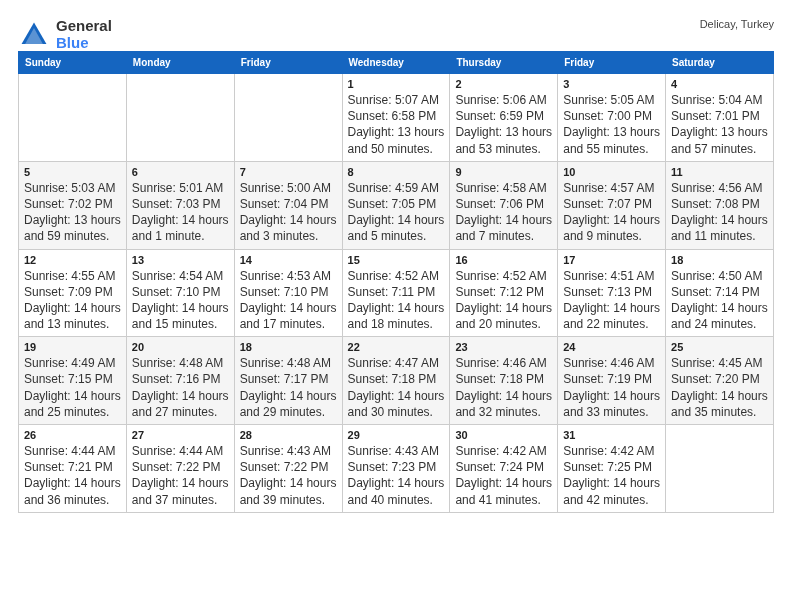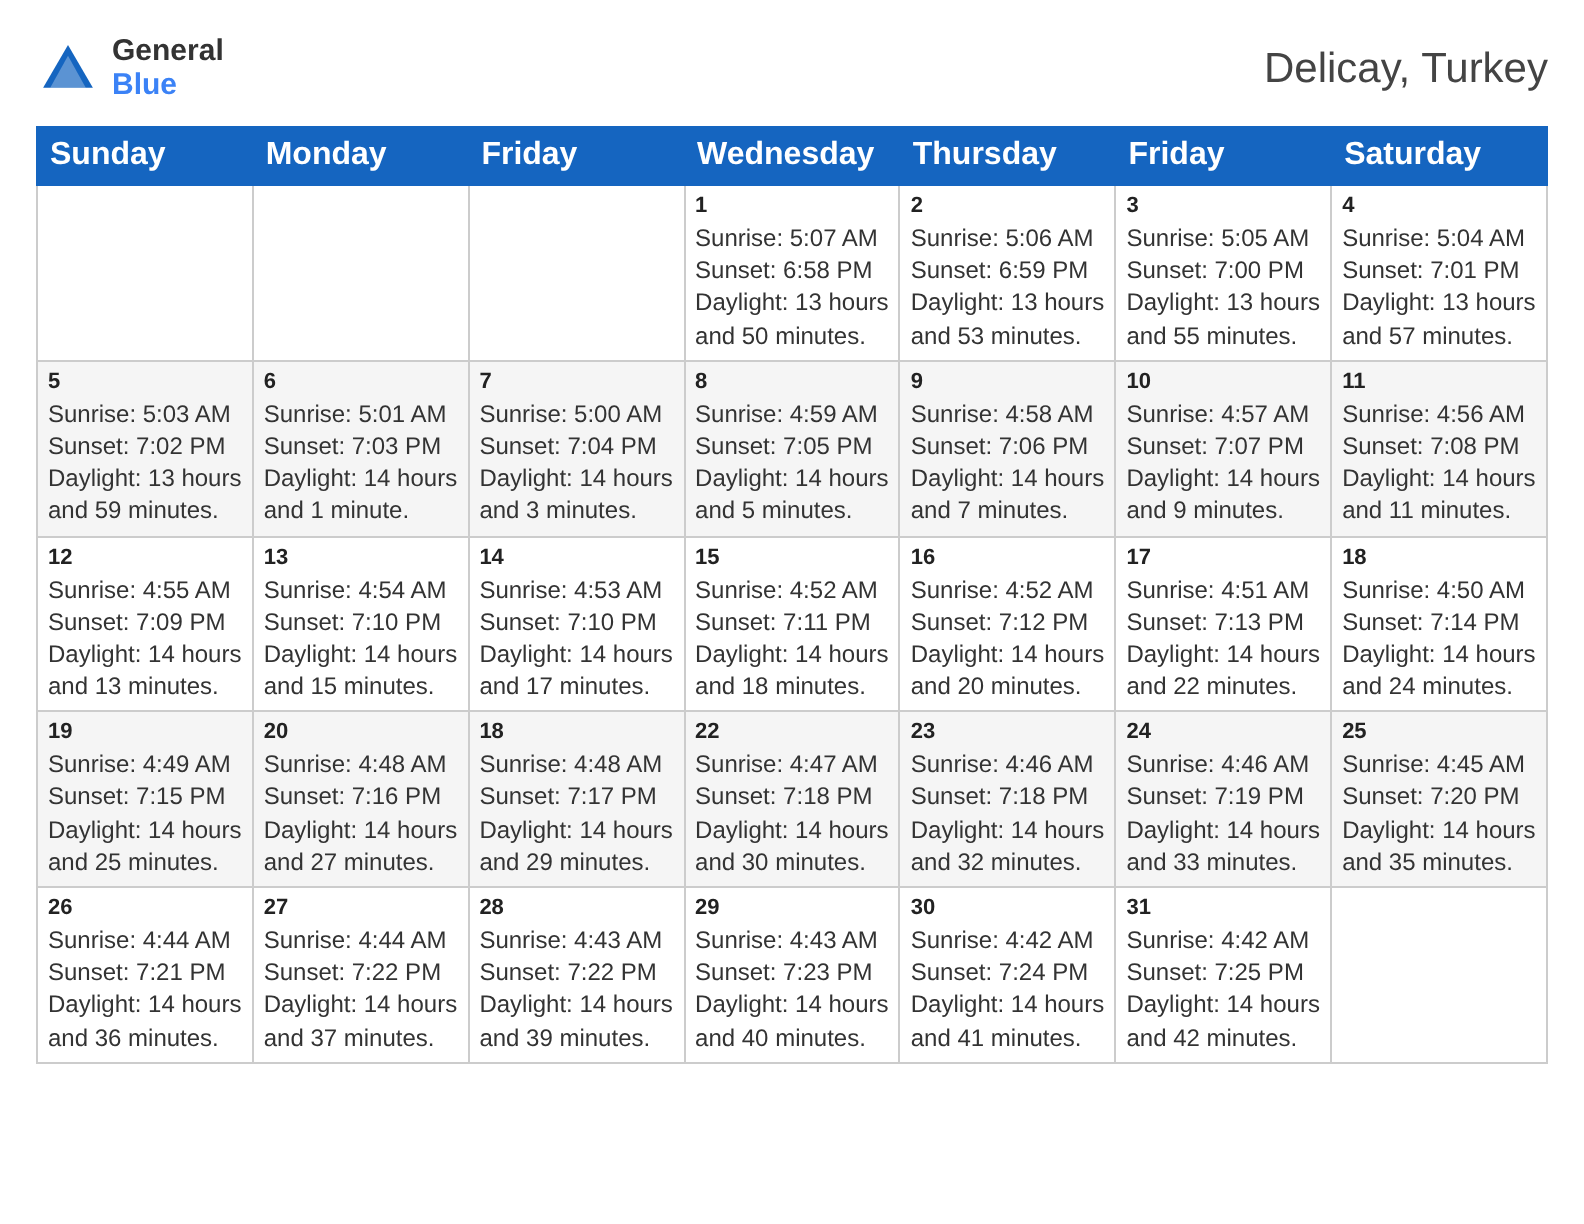--- a/index.html
+++ b/index.html
@@ -12,22 +12,21 @@
     }
     .page {
       width: 792px;
       min-height: 612px;
       background: #fff;
       padding: 18px 18px 10px 18px;
     }
     .header {
       display: flex;
       justify-content: space-between;
-      align-items: center;
-      margin-bottom: 12px;
+      align-items: flex-start;
     }
     .logo {
       display: flex;
       align-items: center;
       gap: 6px;
     }
     .logo-text {
       display: flex;
       flex-direction: column;
       font-weight: bold;
@@ -42,34 +41,34 @@
     }
     .title-block {
       text-align: right;
     }
     .title-month {
       font-size: 32px;
       font-weight: bold;
       color: #222;
     }
     .title-location {
-      font-size: 21px;
+      font-size: 11px;
       color: #444;
     }
     .calendar {
       width: 100%;
       border-collapse: collapse;
       font-size: 10.5px;
     }
     .calendar th {
       background: #1565c0;
       color: #fff;
       text-align: left;
       padding: 5px 6px;
-      font-size: 16px;
+      font-size: 10px;
       font-weight: bold;
       border: 1px solid #1565c0;
     }
     .calendar td {
       border: 1px solid #ccc;
       vertical-align: top;
       padding: 4px 5px;
       width: calc(100% / 7);
       min-height: 80px;
       height: 80px;

